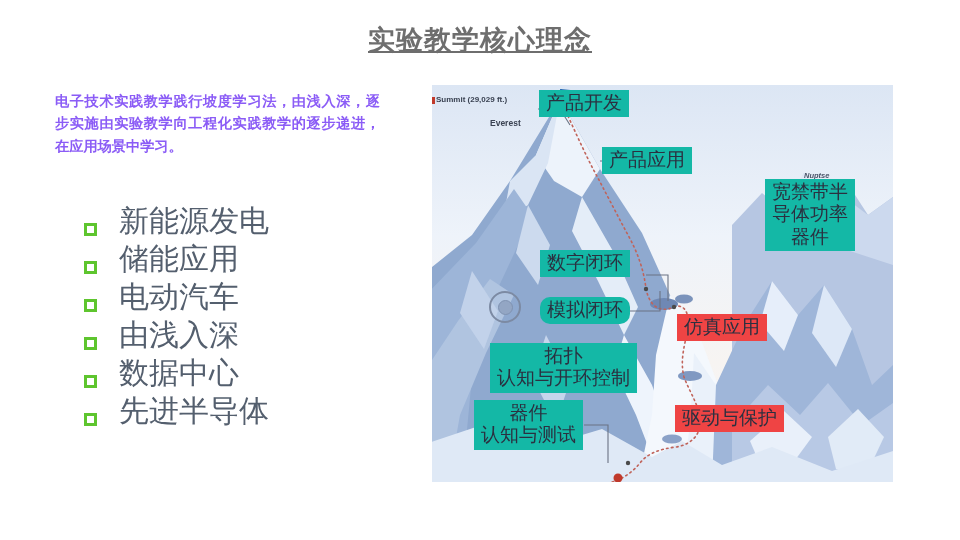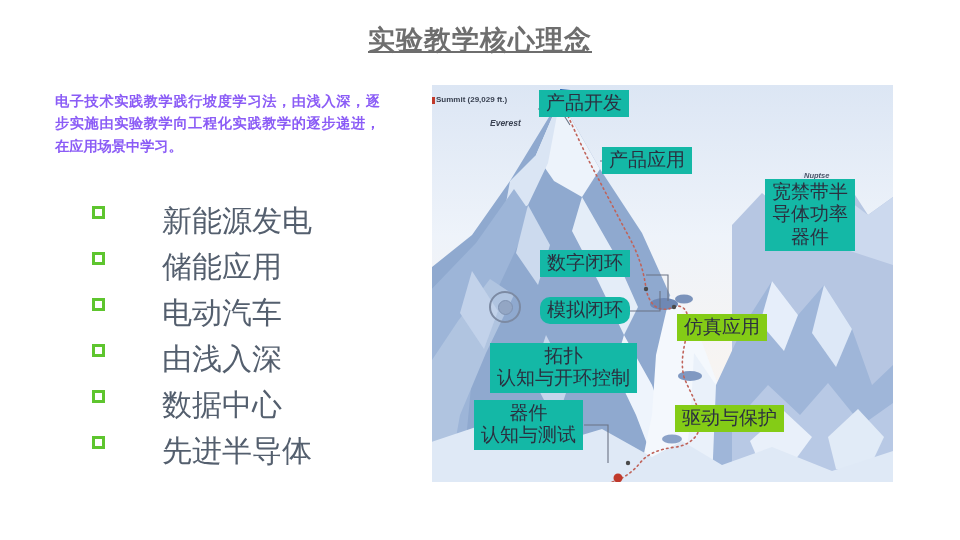--- a/index.html
+++ b/index.html
@@ -49,25 +49,24 @@
     position: absolute;
     left: 84px;
     top: 198px;
     width: 330px;
     list-style: none;
     margin: 0;
     padding: 0;
   }
   #bullet-list li {
     display: flex;
-    align-items: flex-start;
+    align-items: flex-end;
     height: 38px;
-    margin: 8px;
+    margin: 0;
     padding: 0;
-    gap: 35px;
   }
   .bullet-marker {
     width: 13px;
     height: 13px;
     box-sizing: border-box;
     border: 3.5px solid #5ec githubfallback;
     border: 3.5px solid #5ec52e;
     background: #ffffff;
     flex: 0 0 auto;
     margin-right: 22px;
@@ -105,42 +104,42 @@
     background: #14b8a6;
     color: #2b3040;
     font-family: "Liberation Serif", "DejaVu Serif", serif;
     font-size: 19px;
     line-height: 1.18;
     padding: 2px 7px 3px 7px;
     white-space: nowrap;
     box-sizing: border-box;
   }
   .map-label.two-line { text-align: center; }
-  .map-label.soft { background: #84cc16; }
+  .map-label.soft { background: #ef4444; }
 
   #label-product-dev      { left: 107px; top: 5px; }
   #label-product-app      { left: 170px; top: 62px; }
   #label-wbg              { left: 333px; top: 94px; text-align: center; }
   #label-digital-loop     { left: 108px; top: 165px; }
   #label-analog-loop      { left: 108px; top: 212px; border-radius: 10px; }
   #label-simulation       { left: 245px; top: 229px; }
   #label-topology         { left: 58px; top: 258px; }
   #label-device           { left: 42px; top: 315px; }
   #label-drive-protect    { left: 243px; top: 320px; }
 
   
   .map-annotation {
     position: absolute;
     color: #3a4252;
     font-family: "Liberation Sans", "DejaVu Sans", sans-serif;
     font-weight: bold;
     white-space: nowrap;
   }
   #annot-summit  { left: 4px;   top: 10px; font-size: 8px; }
-  #annot-everest { left: 58px;  top: 33px; font-size: 8.5px; font-style: italic; }
+  #annot-everest { left: 58px;  top: 33px; font-size: 8.5px; }
   #annot-nuptse  { left: 372px; top: 86px; font-size: 7.5px; font-style: italic; color: #4a5468; }
 </style>
 </head>
 <body>
 
 <div id="slide-title">实验教学核心理念</div>
 
 <div id="description">电子技术实践教学践行坡度学习法，由浅入深，逐步实施由实验教学向工程化实践教学的逐步递进，在应用场景中学习。</div>
 
 <ul id="bullet-list">

